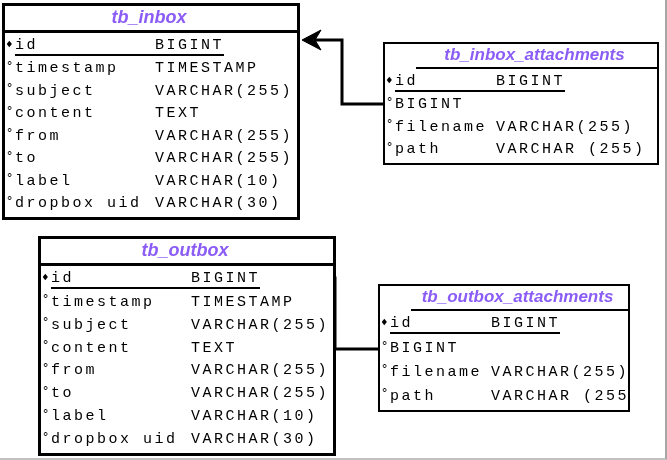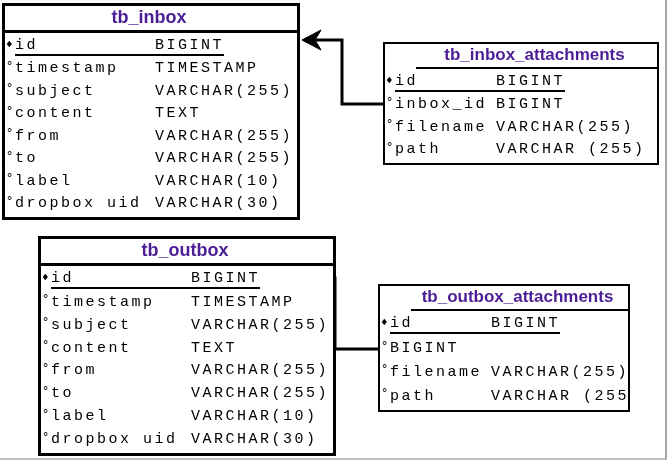--- a/index.html
+++ b/index.html
@@ -22,25 +22,26 @@
     background:#ffffff;
     border:3px solid #000000;
     box-sizing:border-box;
     display:flex;flex-direction:column;
   }
   .table-card.thin{border-width:2px;}
   .table-title{
     font-family:"Liberation Sans", sans-serif;
     font-weight:bold;
     font-size:18px;
-    color:#4c1d95;
+    color:#8b5cf6;
     text-align:center;
     border-bottom:3px solid #000;
     padding:1px 4px 2px 0;
     white-space:nowrap;
+    font-style:italic;
   }
   .table-card.thin .table-title{border-bottom-width:2px;font-size:17px;margin-left:31px;}
   .table-body{
     flex:1;
     display:flex;flex-direction:column;
     justify-content:space-around;
     padding:2px 2px 2px 1px;
   }
   .col-row{
     flex:1;
@@ -163,21 +164,20 @@
           <span class="marker">♦</span>
           <span class="line">
             <span class="col-name">id</span>
             <span class="col-type">BIGINT</span>
           </span>
         </div>
 
         <div class="col-row">
           <span class="marker">°</span>
           <span class="line">
-            <span class="col-name">inbox_id</span>
             <span class="col-type">BIGINT</span>
           </span>
         </div>
 
         <div class="col-row">
           <span class="marker">°</span>
           <span class="line">
             <span class="col-name">filename</span>
             <span class="col-type">VARCHAR(255)</span>
           </span>

